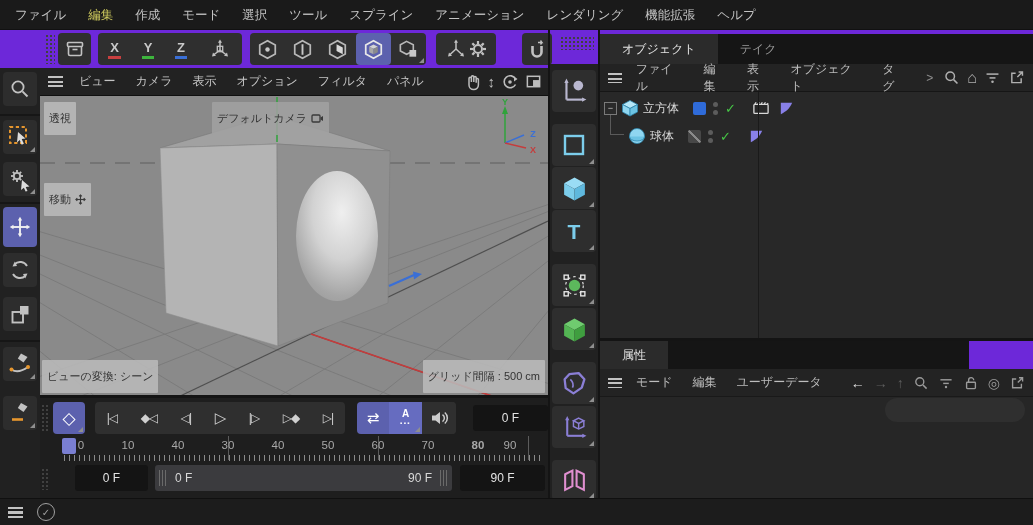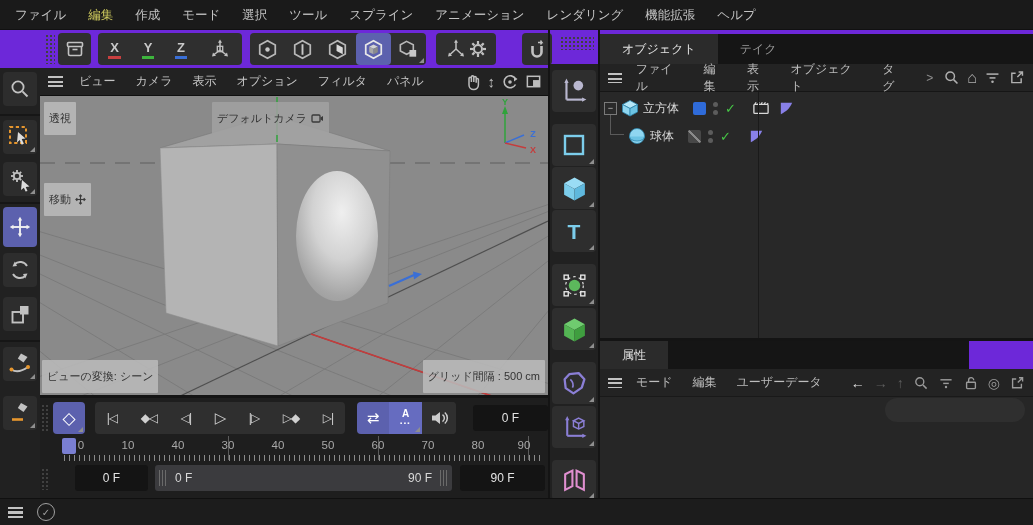--- a/index.html
+++ b/index.html
@@ -449,22 +449,22 @@
     <div class="ruler-vline" style="left:488px;"></div>
     <div class="playhead"></div>
     <span class="ruler-num" style="left:31px;">0</span>
     <span class="ruler-num" style="left:78px;text-align:center;">10</span>
     <span class="ruler-num" style="left:128px;">40</span>
     <span class="ruler-num" style="left:178px;">30</span>
     <span class="ruler-num" style="left:228px;">40</span>
     <span class="ruler-num" style="left:278px;">50</span>
     <span class="ruler-num" style="left:328px;">60</span>
     <span class="ruler-num" style="left:378px;">70</span>
-    <span class="ruler-num" style="left:428px;">80</span>
-    <span class="ruler-num" style="left:474px;">90</span>
+    <span class="ruler-num" style="left:428px;font-weight:bold;">80</span>
+    <span class="ruler-num" style="left:460px;">90</span>
     <div class="ticks"></div>
 
     <div class="grip" style="left:1px;top:70px;width:8px;height:22px;"></div>
     <div class="framefield" style="left:35px;top:67px;width:73px;height:26px;">
       <span>0 F</span>
     </div>
     <div class="rangebar">
       <span>0 F</span>
       <span>90 F</span>
     </div>

